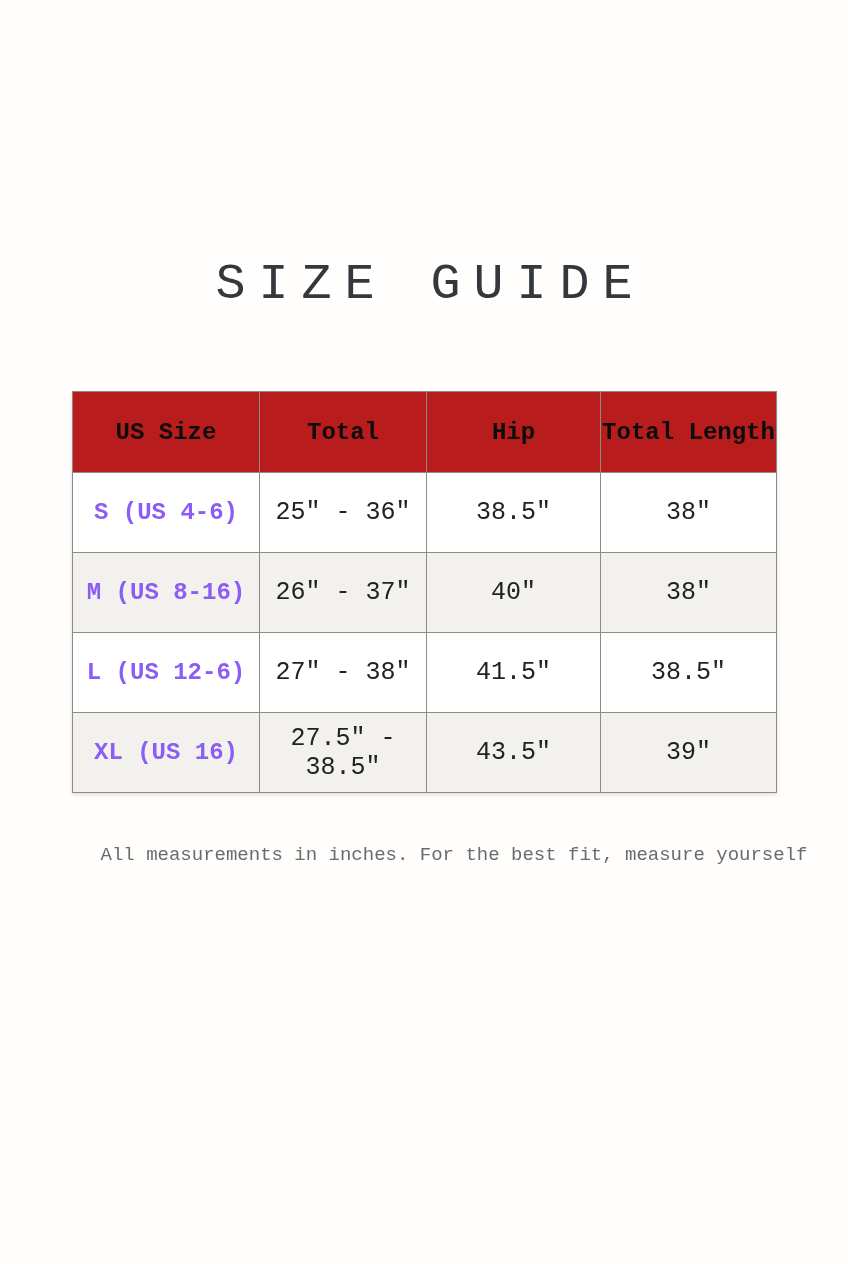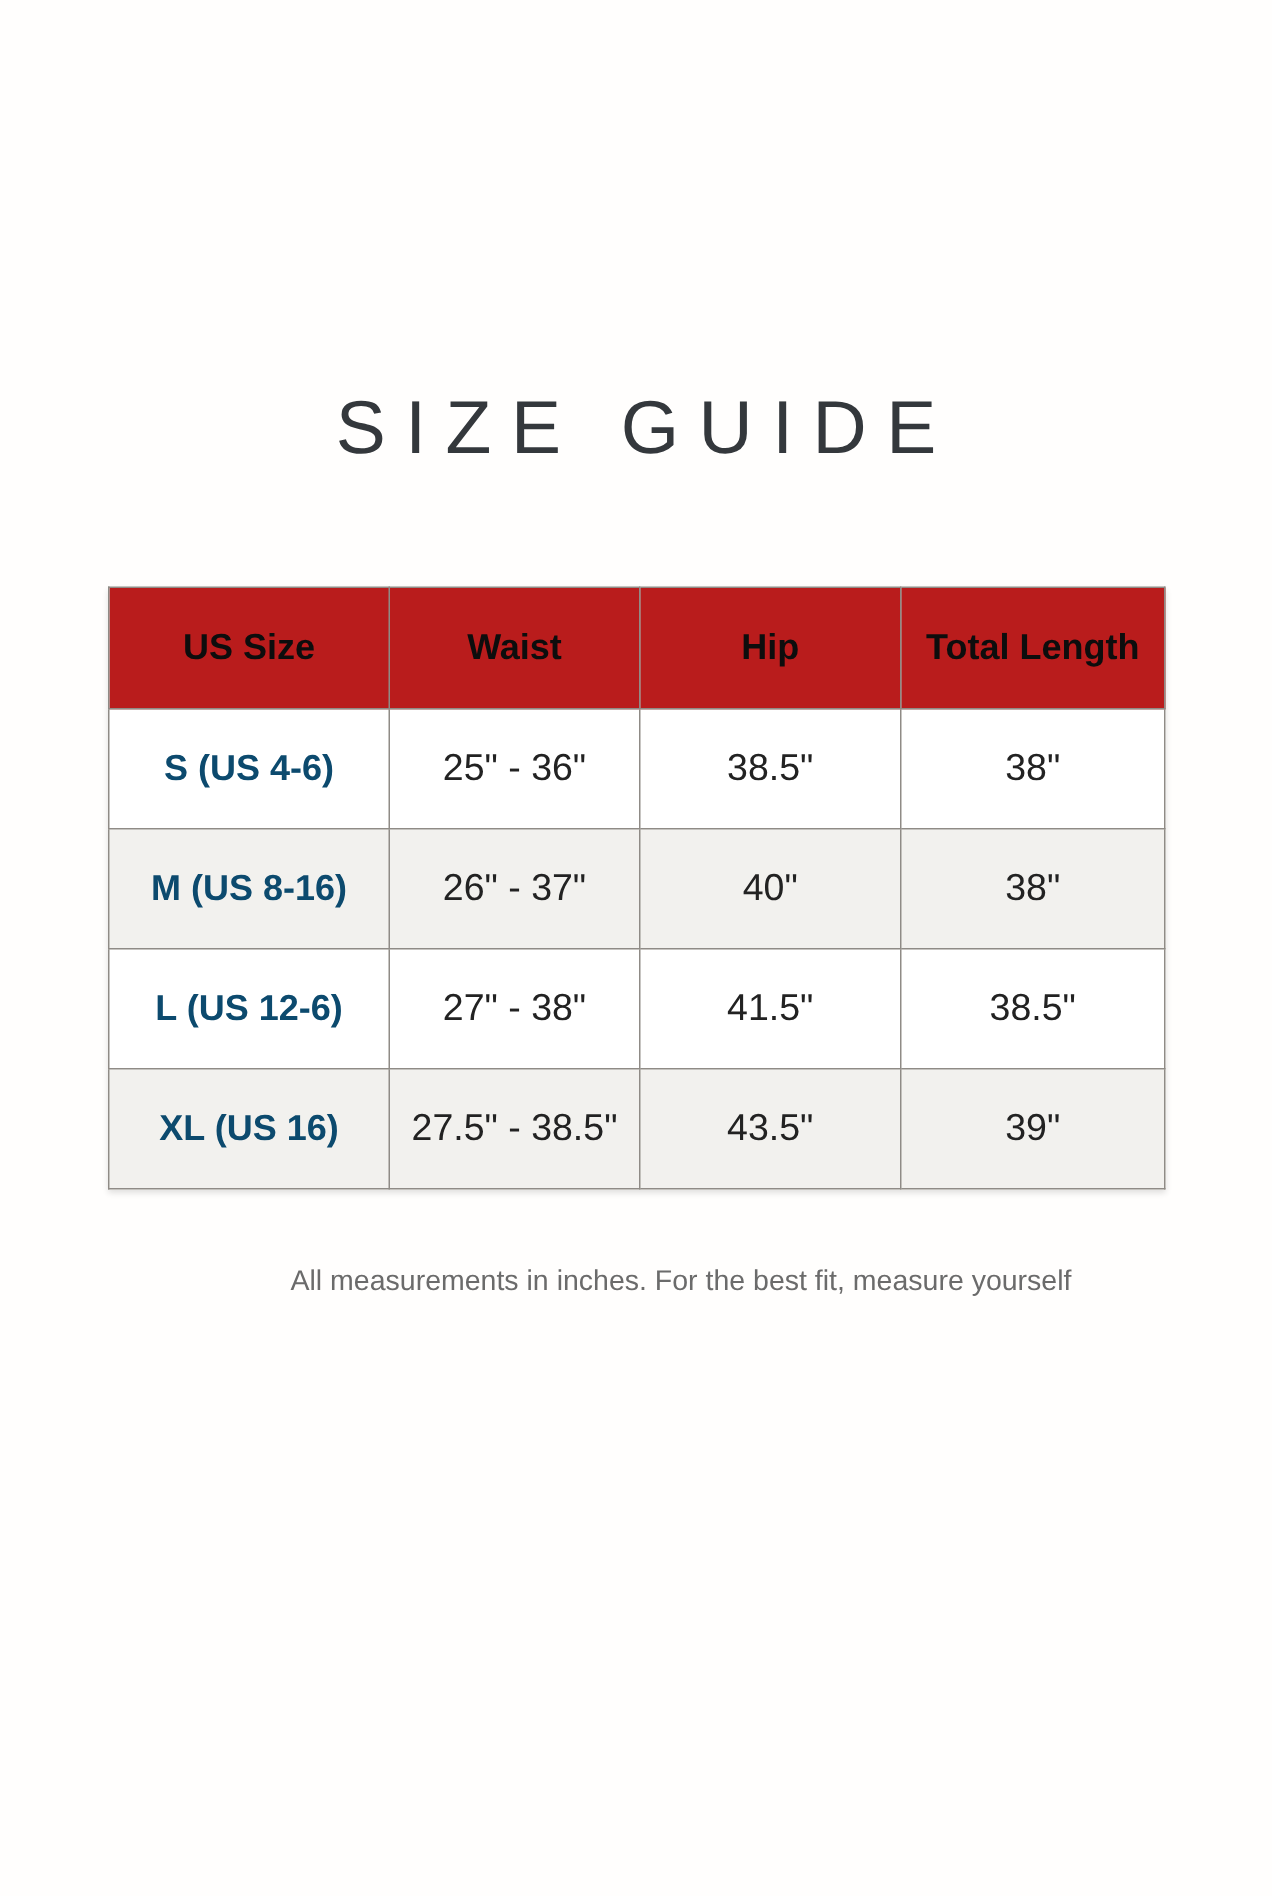--- a/index.html
+++ b/index.html
@@ -7,20 +7,21 @@
     width: 848px;
     background: #ffffff;
     font-family: "Liberation Sans", sans-serif;
   }
   .page {
     position: relative;
     width: 848px;
     height: 1264px;
     background: #fffefd;
     overflow: hidden;
+    font-family: Liberation Mono, monospace;
   }
   .title {
     position: absolute;
     top: 256px;
     left: 0;
     width: 100%;
     text-align: center;
     font-size: 50px;
     font-weight: 400;
     letter-spacing: 13px;
@@ -37,21 +38,21 @@
     box-shadow: 0 2px 4px rgba(0,0,0,0.12);
   }
   .size-guide col.c1 { width: 187px; }
   .size-guide col.c2 { width: 167px; }
   .size-guide col.c3 { width: 174px; }
   .size-guide col.c4 { width: 176px; }
   .size-guide th, .size-guide td {
     border: 1.5px solid #8f8b86;
     text-align: center;
     vertical-align: middle;
-    color: #0c4a6e;
+    color: #8b5cf6;
   }
   .size-guide thead th {
     height: 81px;
     background: #b91c1c;
     font-size: 24px;
     font-weight: bold;
     color: #0d0d0d;
   }
   .size-guide tbody td { height: 80px; background: #ffffff; }
   .size-guide tbody tr:nth-child(even) td { background: #f2f1ee; }
@@ -79,21 +80,21 @@
   <table class="size-guide">
     <colgroup>
       <col class="c1">
         <col class="c2">
         <col class="c3">
         <col class="c4">
     </colgroup>
     <thead>
       <tr>
         <th>US Size</th>
-        <th>Waist</th>
+        <th>Total</th>
         <th>Hip</th>
         <th>Total Length</th>
       </tr>
     </thead>
     <tbody>
       <tr>
         <td class="size-label">S (US 4-6)</td>
         <td class="value">25" - 36"</td>
         <td class="value">38.5"</td>
         <td class="value">38"</td>

